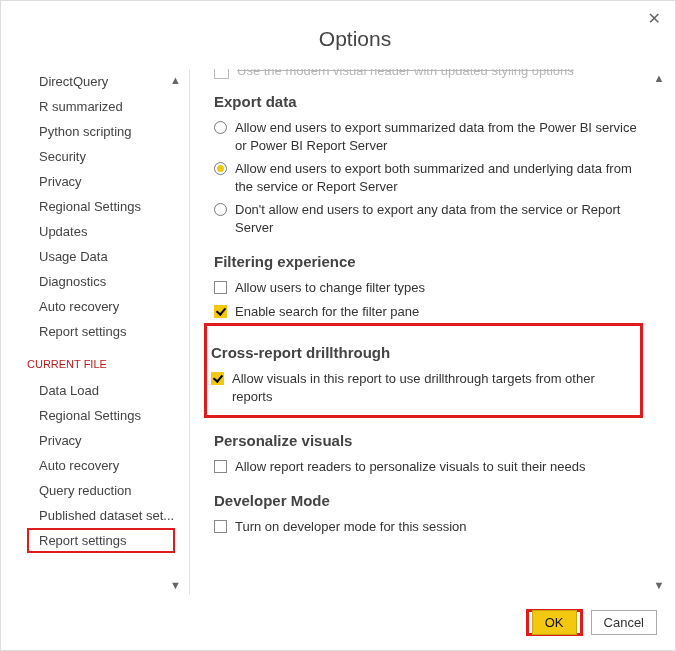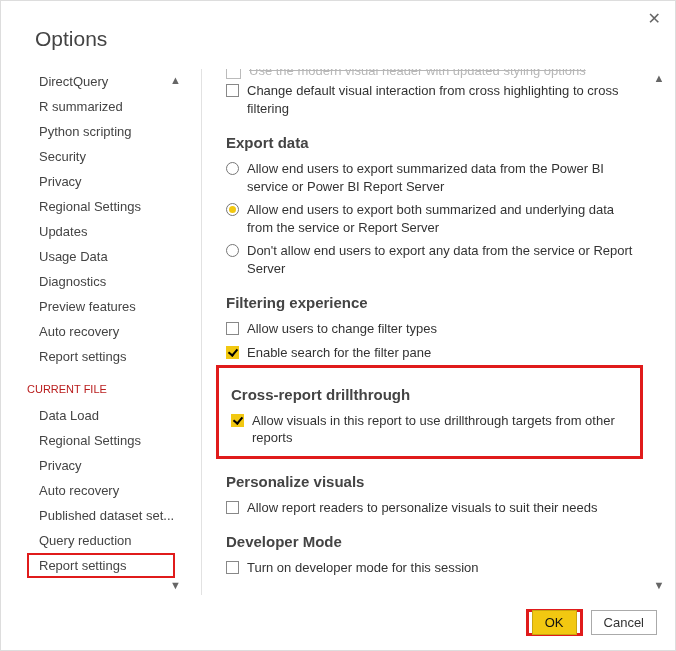--- a/index.html
+++ b/index.html
@@ -25,20 +25,21 @@
     color: #666;
     cursor: pointer;
     line-height: 1;
     font-family: Arial, sans-serif;
   }
   .title {
     font-size: 21px;
     font-weight: 300;
     color: #444;
     padding: 26px 0 10px 34px;
+    text-align: center;
   }
   .body {
     position: absolute;
     top: 68px;
     bottom: 55px;
     left: 0;
     right: 0;
     display: flex;
   }
   
@@ -81,21 +82,21 @@
     line-height: 1;
   }
   .nav-scroll-up { top: 6px; }
   .nav-scroll-dn { bottom: 4px; }
 
   
   .content-wrap {
     position: relative;
     flex: 1;
     border-left: 1px solid #e2e2e2;
-    margin-left: 14px;
+    margin-left: 2px;
     margin-right: 4px;
   }
   .content {
     position: absolute;
     left: 0;
     right: 22px;
     top: 0;
     bottom: 0;
     overflow: hidden;
     padding: 0 8px 0 24px;
@@ -164,21 +165,21 @@
     position: absolute;
     left: 2px;
     top: 2px;
     width: 7px;
     height: 7px;
     border-radius: 50%;
     background: #f2c811;
   }
   .section.highlighted {
     border: 3px solid #e01b1b;
-    padding: 4px 8px 6px 12px;
+    padding: 4px 8px 6px 4px;
     margin-left: -10px;
     margin-right: -2px;
   }
   
   .scrollbar {
     position: absolute;
     right: 4px;
     top: 0;
     bottom: 0;
     width: 16px;
@@ -240,44 +241,39 @@
       <div id="nav-top">
           <div class="nav-item">DirectQuery</div>
           <div class="nav-item">R summarized</div>
           <div class="nav-item">Python scripting</div>
           <div class="nav-item">Security</div>
           <div class="nav-item">Privacy</div>
           <div class="nav-item">Regional Settings</div>
           <div class="nav-item">Updates</div>
           <div class="nav-item">Usage Data</div>
           <div class="nav-item">Diagnostics</div>
-          <div class="nav-item">Preview features</div>
           <div class="nav-item">Auto recovery</div>
           <div class="nav-item">Report settings</div>
         </div>
       <div class="nav-header">CURRENT FILE</div>
       <div id="nav-current">
           <div class="nav-item">Data Load</div>
           <div class="nav-item">Regional Settings</div>
           <div class="nav-item">Privacy</div>
           <div class="nav-item">Auto recovery</div>
+          <div class="nav-item">Query reduction</div>
           <div class="nav-item">Published dataset set...</div>
-          <div class="nav-item">Query reduction</div>
           <div class="nav-item highlighted">Report settings</div>
         </div>
       <div class="nav-scroll-dn">▼</div>
     </div>
 
     <div class="content-wrap">
       <div class="content" id="content">
           <div class="truncated-top"><span class="truncated-check"></span><span>Use the modern visual header with updated styling options</span></div>
-          <div class="opt">
-            <span class="ctrl checkbox"></span>
-            <span>Change default visual interaction from cross highlighting to cross filtering</span>
-          </div>
           <div class="section">
             <div class="section-title">Export data</div>
             <div class="opt">
               <span class="ctrl radio"></span>
               <span>Allow end users to export summarized data from the Power BI service or Power BI Report Server</span>
             </div>
             <div class="opt">
               <span class="ctrl radio checked"></span>
               <span>Allow end users to export both summarized and underlying data from the service or Report Server</span>
             </div>

